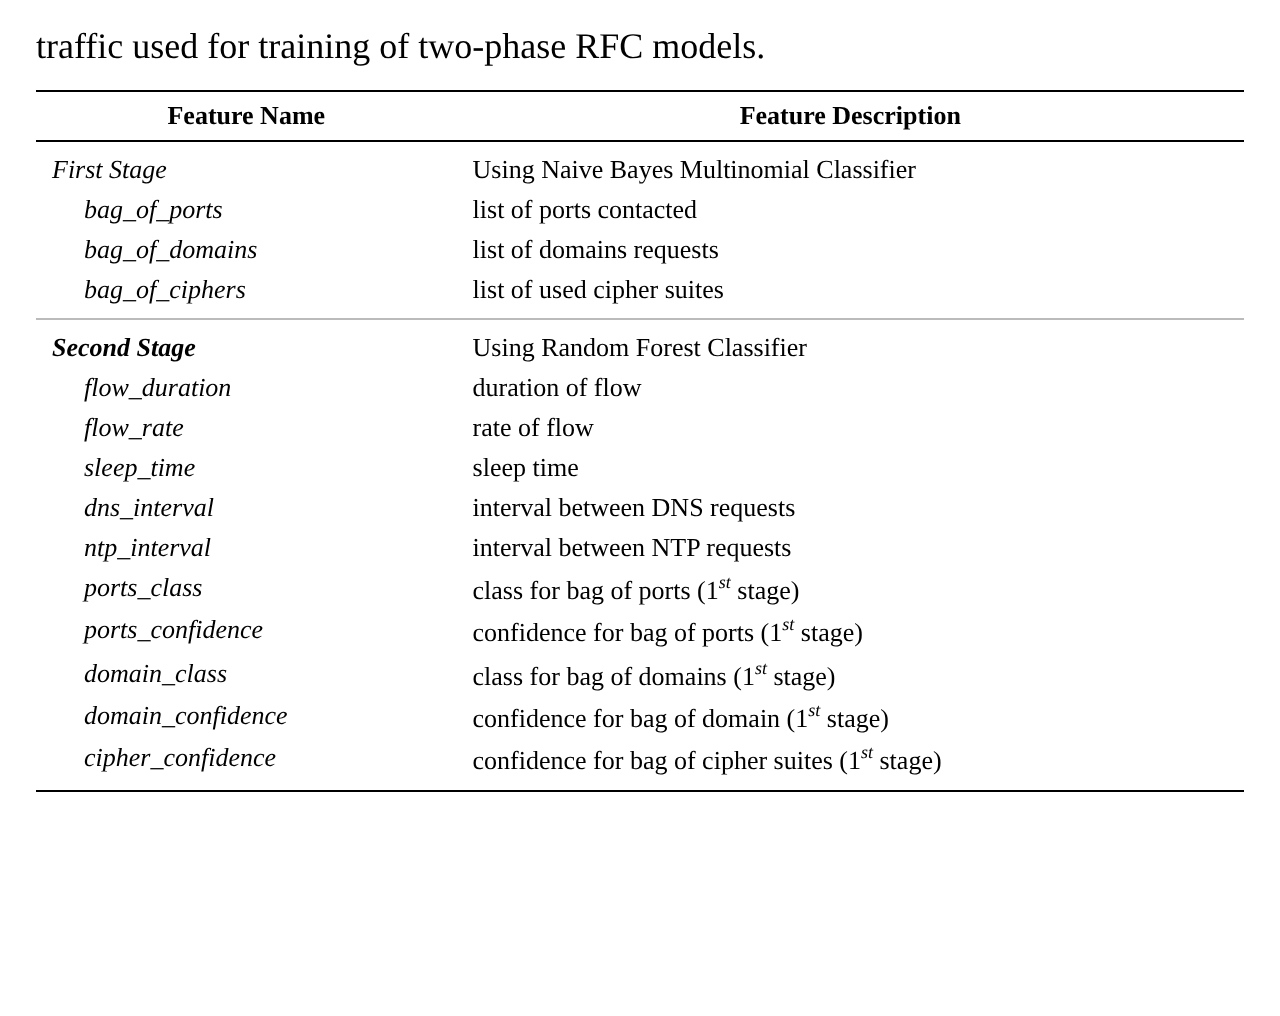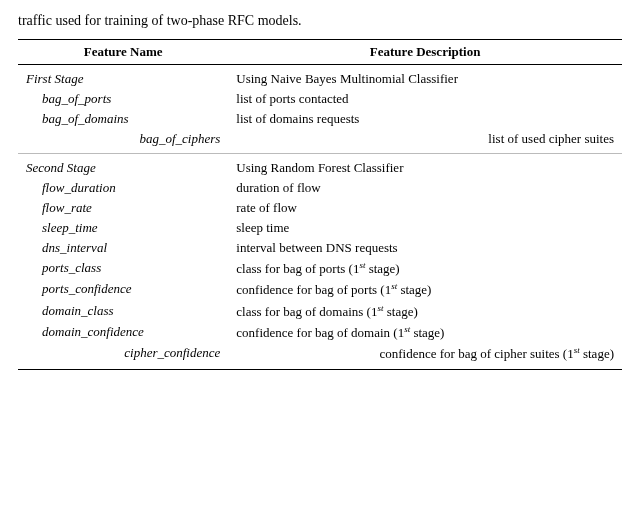--- a/index.html
+++ b/index.html
@@ -6,21 +6,21 @@
     body {
       background: #fff;
       font-family: 'Times New Roman', Times, serif;
       font-size: 13px;
       color: #000;
       padding: 10px 18px;
       width: 640px;
       min-height: 508px;
     }
     .intro-text {
-      font-size: 14px;
+      font-size: 18px;
       margin-bottom: 8px;
       line-height: 1.5;
     }
     table {
       width: 100%;
       border-collapse: collapse;
       font-size: 13px;
     }
     th {
       font-weight: bold;
@@ -44,21 +44,20 @@
     }
     .section-row td:last-child {
       font-style: normal;
     }
     .data-row td:first-child {
       font-style: italic;
       padding-left: 24px;
     }
     .last-row td {
       padding-bottom: 6px;
-      text-align: right;
     }
     sup {
       font-size: 9px;
       font-style: italic;
     }
   </style>
 </head>
 <body>
 
 <p class="intro-text">traffic used for training of two-phase RFC models.</p>
@@ -81,38 +80,42 @@
       </tr>
       <tr class="data-row">
         <td>bag_of_domains</td>
         <td>list of domains requests</td>
       </tr>
       <tr class="data-row last-row">
         <td>bag_of_ciphers</td>
         <td>list of used cipher suites</td>
       </tr>
       <tr class="section-row" style="border-top: 1px solid rgb(187, 187, 187);">
-        <td style="font-style: italic;">Second Stage</td>
+        <td style="font-style: italic; font-weight: bold;">Second Stage</td>
         <td>Using Random Forest Classifier</td>
       </tr>
       <tr class="data-row">
         <td>flow_duration</td>
         <td>duration of flow</td>
       </tr>
       <tr class="data-row">
         <td>flow_rate</td>
         <td>rate of flow</td>
       </tr>
       <tr class="data-row">
         <td>sleep_time</td>
         <td>sleep time</td>
       </tr>
       <tr class="data-row">
         <td>dns_interval</td>
         <td>interval between DNS requests</td>
+      </tr>
+      <tr class="data-row">
+        <td>ntp_interval</td>
+        <td>interval between NTP requests</td>
       </tr>
       <tr class="data-row">
         <td>ports_class</td>
         <td>class for bag of ports (1<sup style="font-style: italic;">st</sup> stage)</td>
       </tr>
       <tr class="data-row">
         <td>ports_confidence</td>
         <td>confidence for bag of ports (1<sup style="font-style: italic;">st</sup> stage)</td>
       </tr>
       <tr class="data-row">

